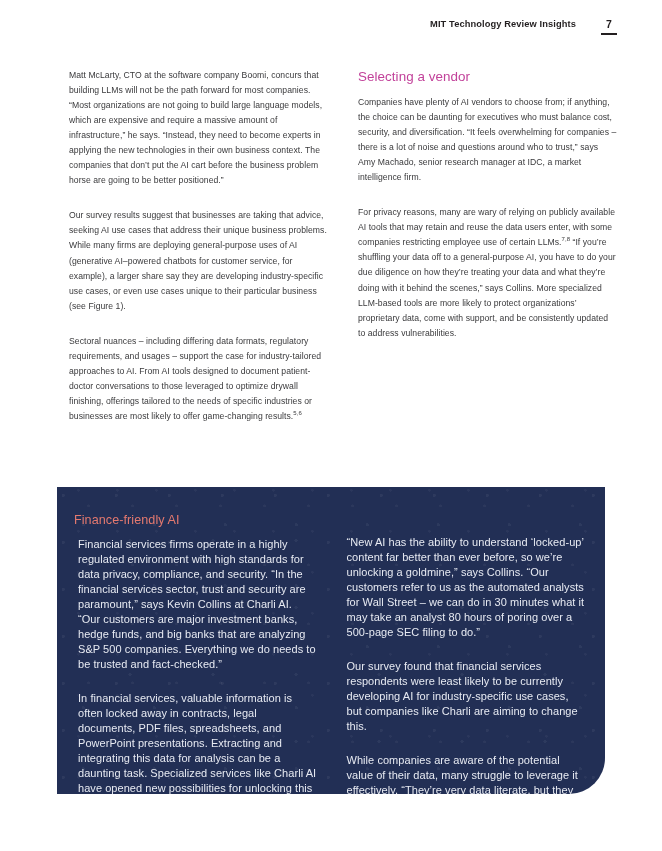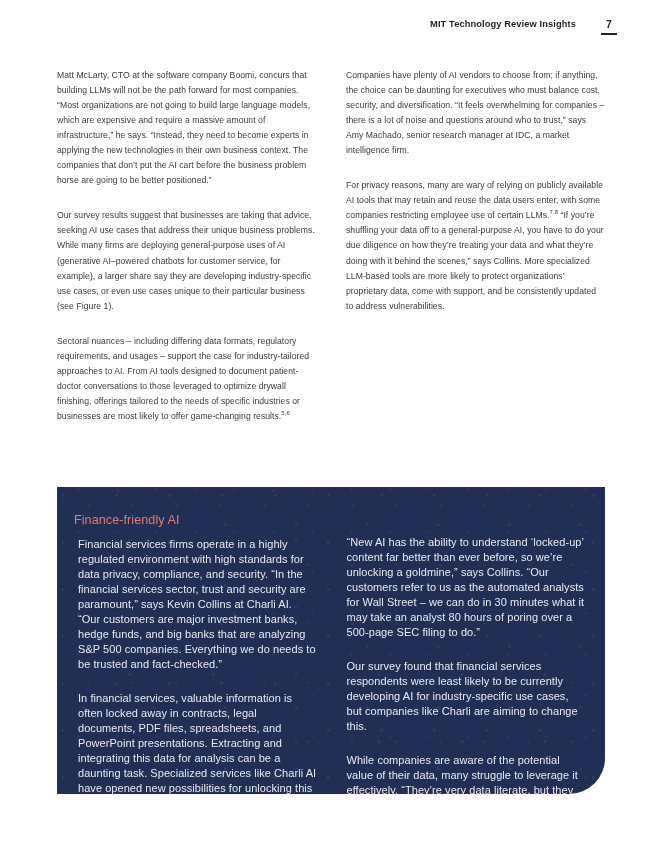--- a/index.html
+++ b/index.html
@@ -58,21 +58,21 @@
     width: 16px;
     height: 2.4px;
     background: #231f20;
     margin: 3px auto 0 auto;
   }
 
   
   .columns {
     position: absolute;
     top: 68px;
-    left: 57px;
+    left: 69px;
     width: 548px;
     display: flex;
     gap: 30px;
   }
   .col {
     width: 259px;
   }
 
   p.body-text {
     margin: 0 0 20px 0;
@@ -166,20 +166,21 @@
 
   <div class="columns">
 
     <div class="col">
       <p class="body-text">Matt McLarty, CTO at the software company Boomi, concurs that building LLMs will not be the path forward for most companies. “Most organizations are not going to build large language models, which are expensive and require a massive amount of infrastructure,” he says. “Instead, they need to become experts in applying the new technologies in their own business context. The companies that don’t put the AI cart before the business problem horse are going to be better positioned.”</p>
       <p class="body-text">Our survey results suggest that businesses are taking that advice, seeking AI use cases that address their unique business problems. While many firms are deploying general-purpose uses of AI (generative AI–powered chatbots for customer service, for example), a larger share say they are developing industry-specific use cases, or even use cases unique to their particular business (see Figure 1).</p>
       <p class="body-text"><span>Sectoral nuances – including differing data formats, regulatory requirements, and usages – support the case for industry-tailored approaches to AI. From AI tools designed to document patient-doctor conversations to those leveraged to optimize drywall finishing, offerings tailored to the needs of specific industries or businesses are most likely to offer game-changing results.</span><sup>5,6</sup></p>
     </div>
 
     <div class="col">
+      <h2 class="section-heading">Selecting a vendor</h2>
       <p class="body-text">Companies have plenty of AI vendors to choose from; if anything, the choice can be daunting for executives who must balance cost, security, and diversification. “It feels overwhelming for companies – there is a lot of noise and questions around who to trust,” says Amy Machado, senior research manager at IDC, a market intelligence firm.</p>
       <p class="body-text"><span>For privacy reasons, many are wary of relying on publicly available AI tools that may retain and reuse the data users enter, with some companies restricting employee use of certain LLMs.</span><sup>7,8</sup><span> “If you’re shuffling your data off to a general-purpose AI, you have to do your due diligence on how they’re treating your data and what they’re doing with it behind the scenes,” says Collins. More specialized LLM-based tools are more likely to protect organizations’ proprietary data, come with support, and be consistently updated to address vulnerabilities.</span></p>
     </div>
 
   </div>
 
   <div class="callout">
     <div class="callout-inner">
 
       <div class="callout-col left">

